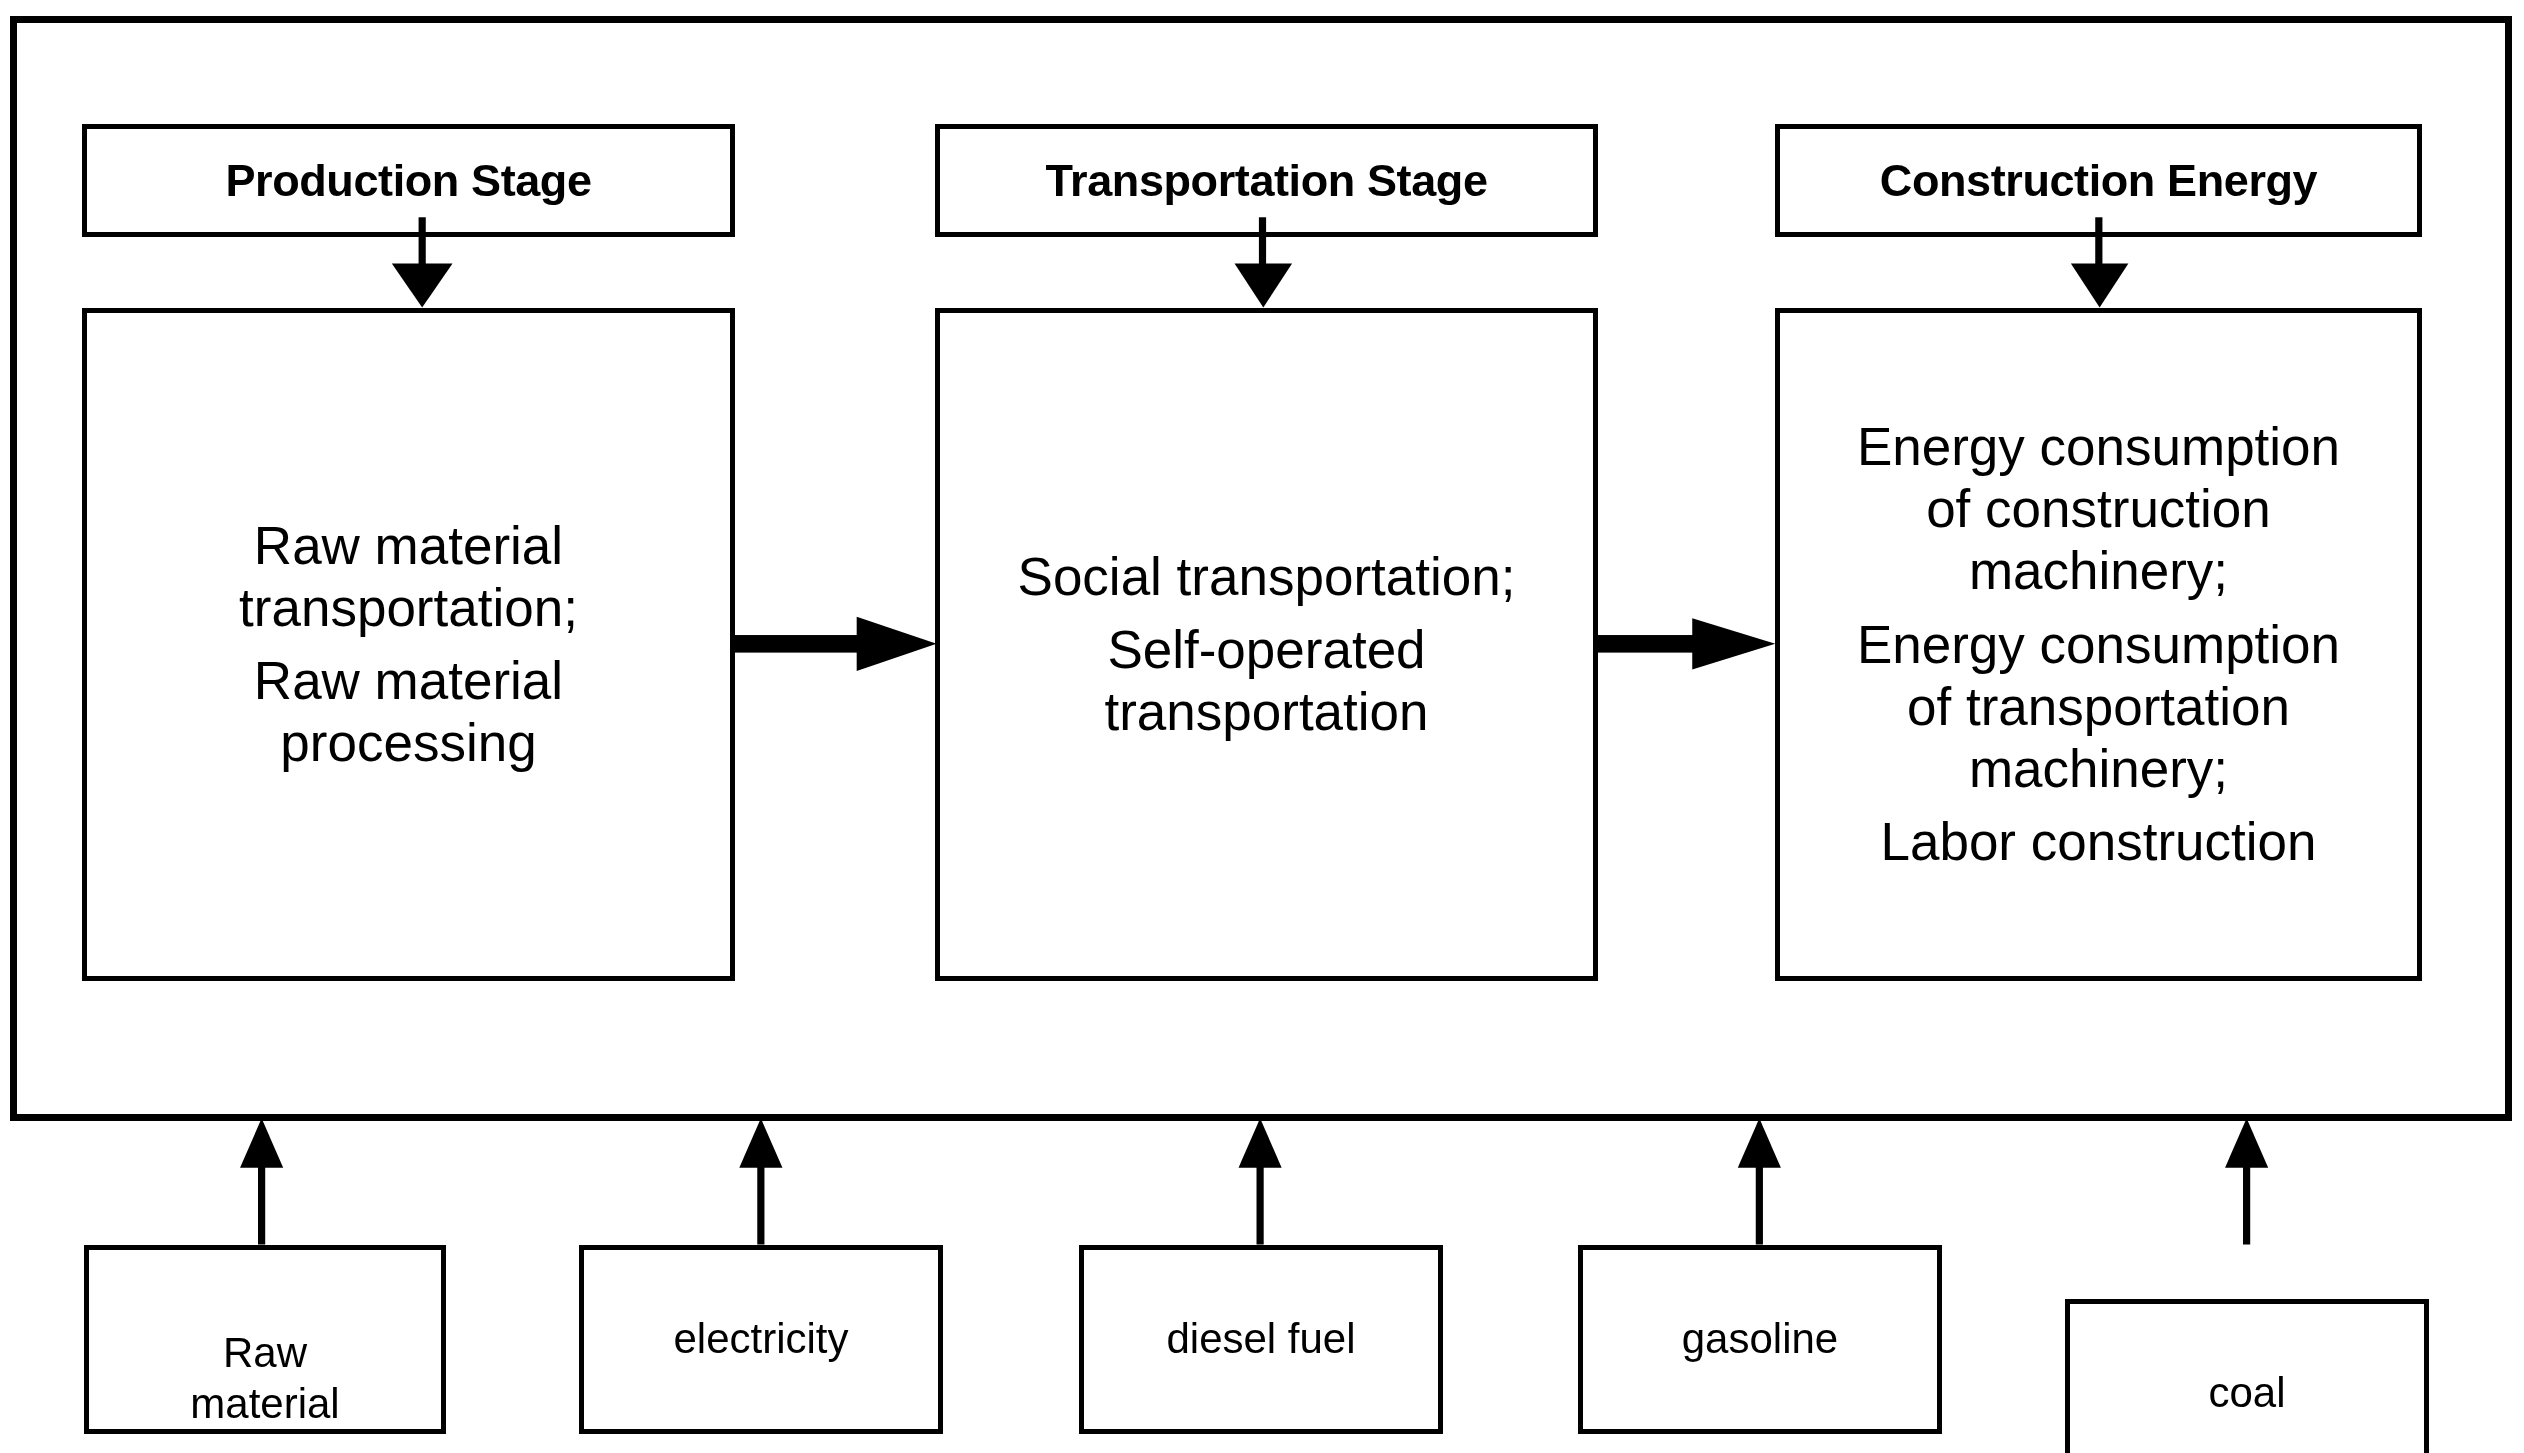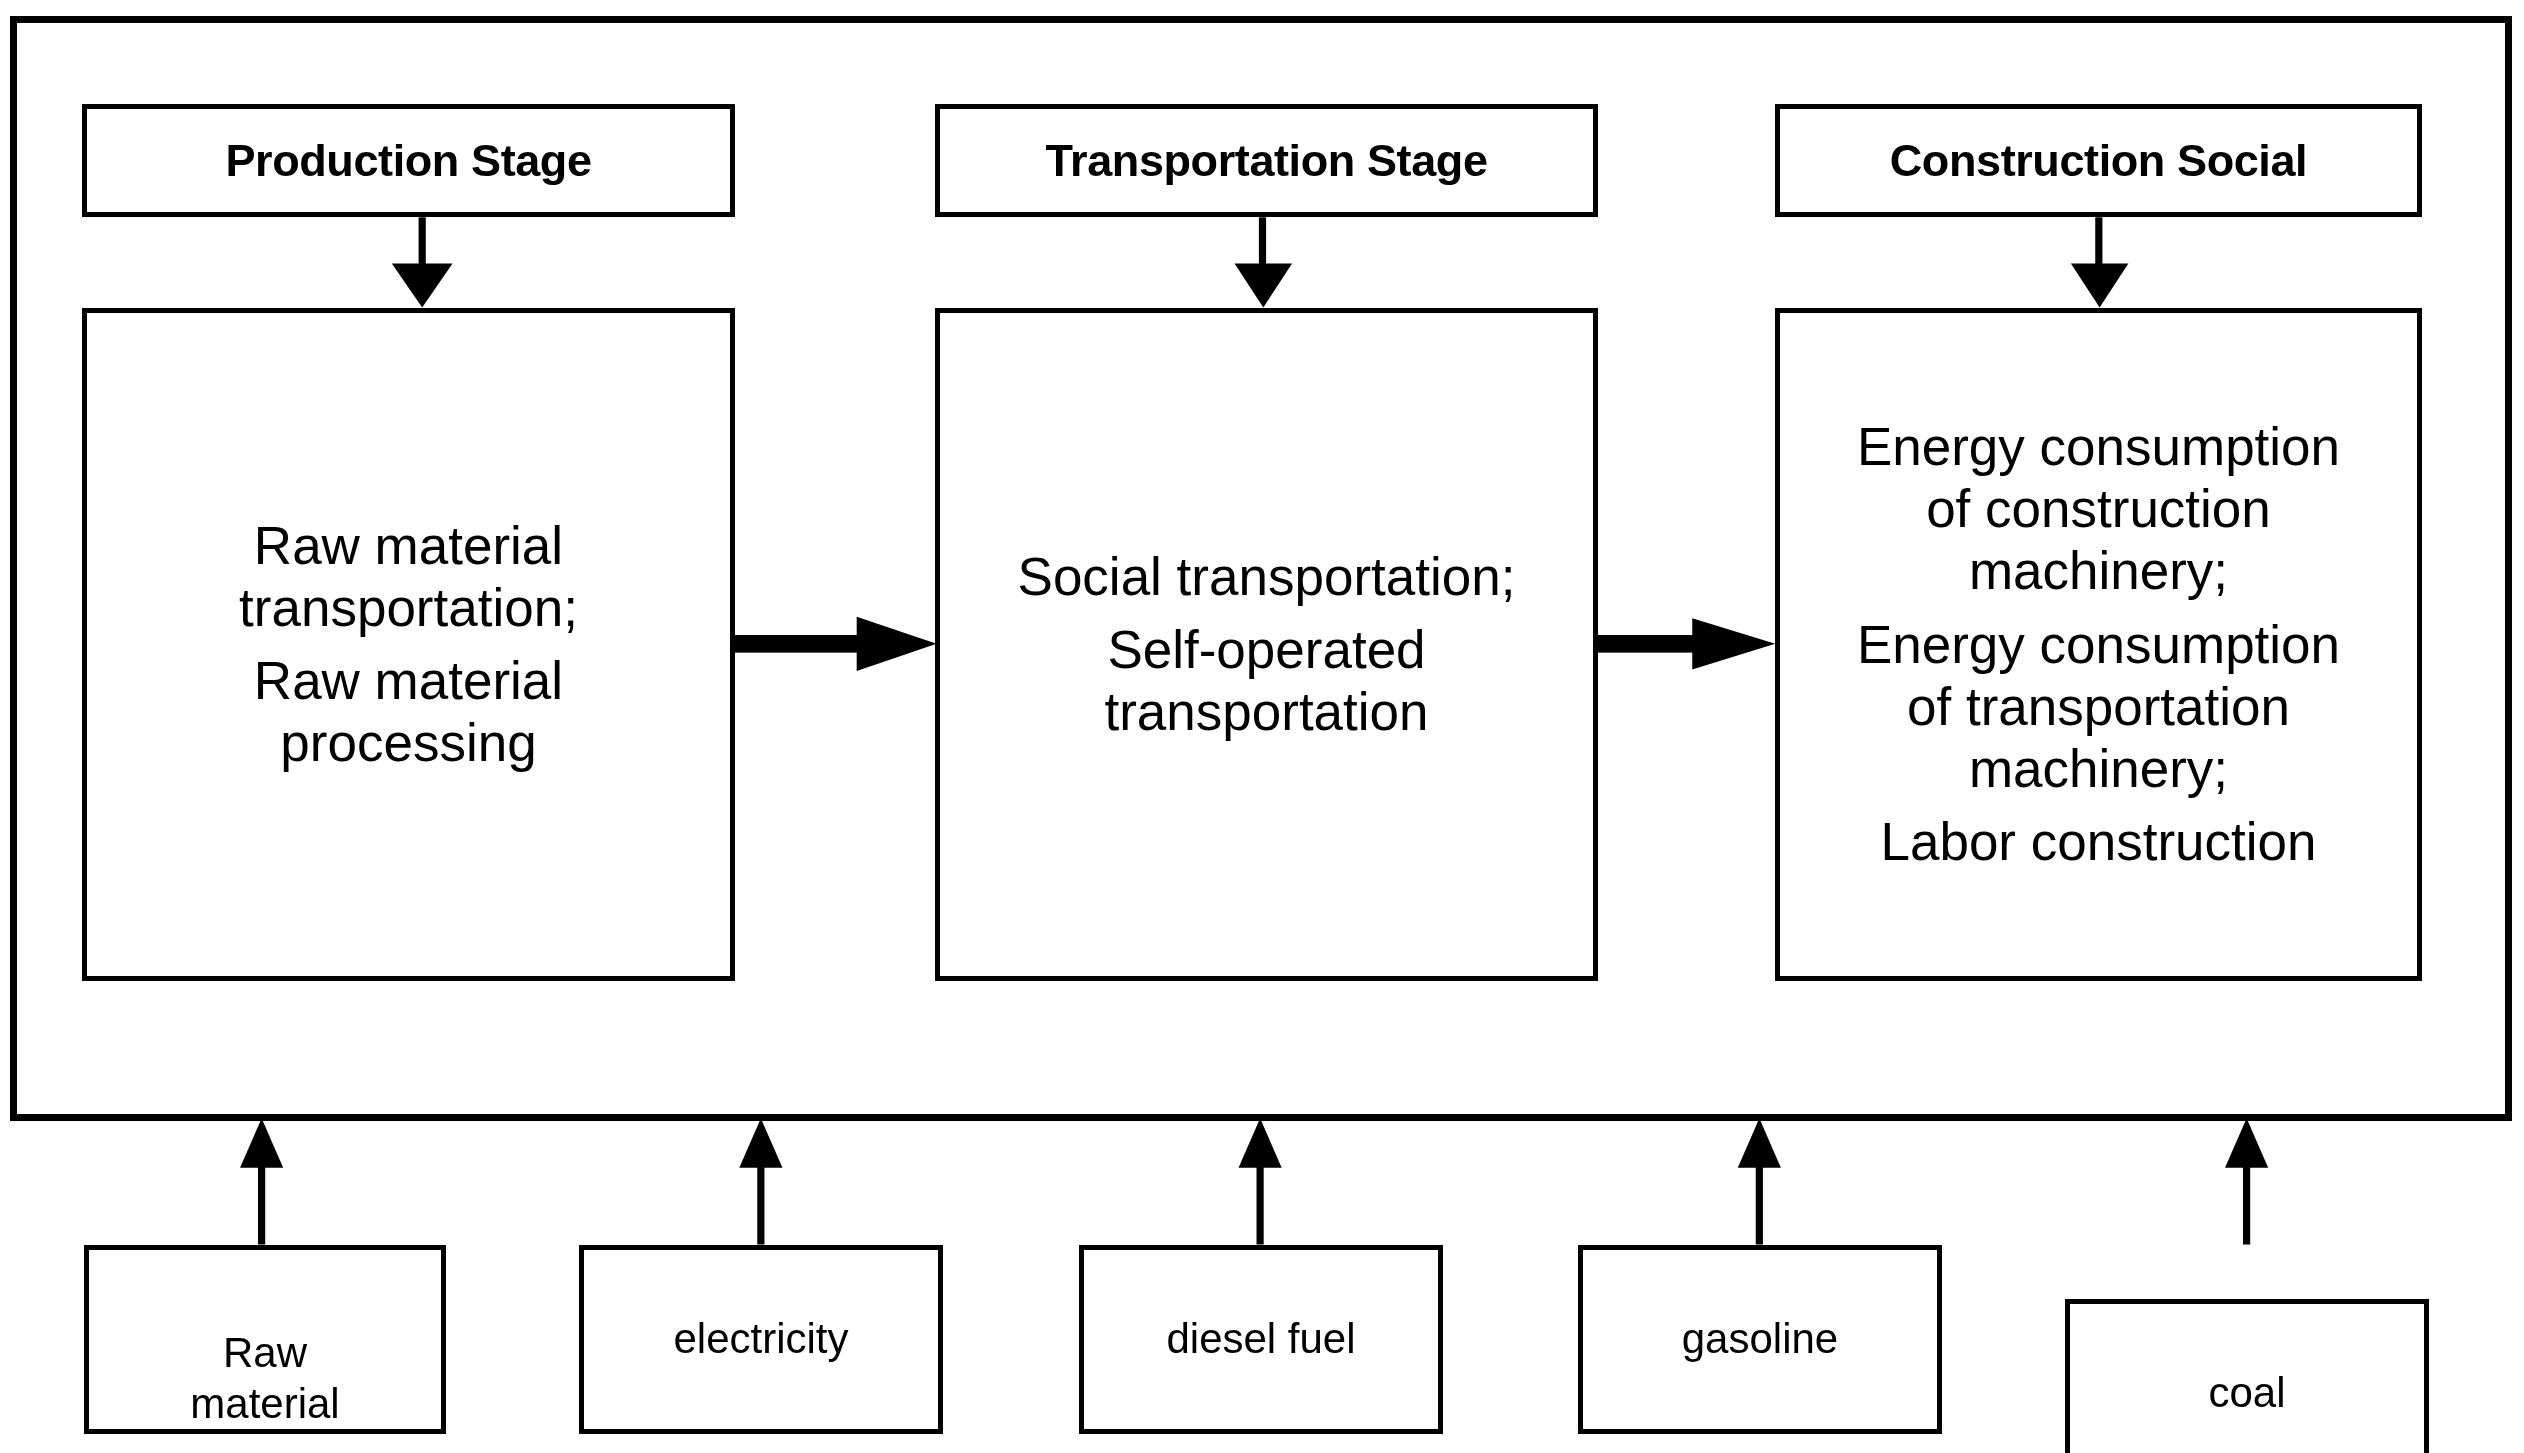--- a/index.html
+++ b/index.html
@@ -31,20 +31,21 @@
     background: #fff;
     display: flex;
     align-items: center;
     justify-content: center;
     text-align: center;
   }
   .stage-header {
     font-weight: bold;
     font-size: 45px;
     letter-spacing: -0.4px;
+    margin-top: 20px;
   }
   .stage-body {
     flex-direction: column;
     padding: 8px 14.4px;
   }
   .stage-body .line {
     font-size: 53px;
     line-height: 1.17;
     white-space: pre-line;
   }
@@ -88,21 +89,21 @@
     <span>Transportation Stage</span>
   </div>
 
   <div class="box stage-body" style="left:935px; top:308px; width:663px; height:673px;">
     <div class="line">Social transportation;</div>
     <div class="line">Self-operated
 transportation</div>
   </div>
 
   <div class="box stage-header" style="left:1775px; top:104px; width:647px; height:113px;">
-    <span>Construction Social</span>
+    <span>Construction Energy</span>
   </div>
 
   <div class="box stage-body" style="left:1775px; top:308px; width:647px; height:673px;">
     <div class="line">Energy consumption
 of construction
 machinery;</div>
     <div class="line">Energy consumption
 of transportation
 machinery;</div>
     <div class="line">Labor construction</div>

